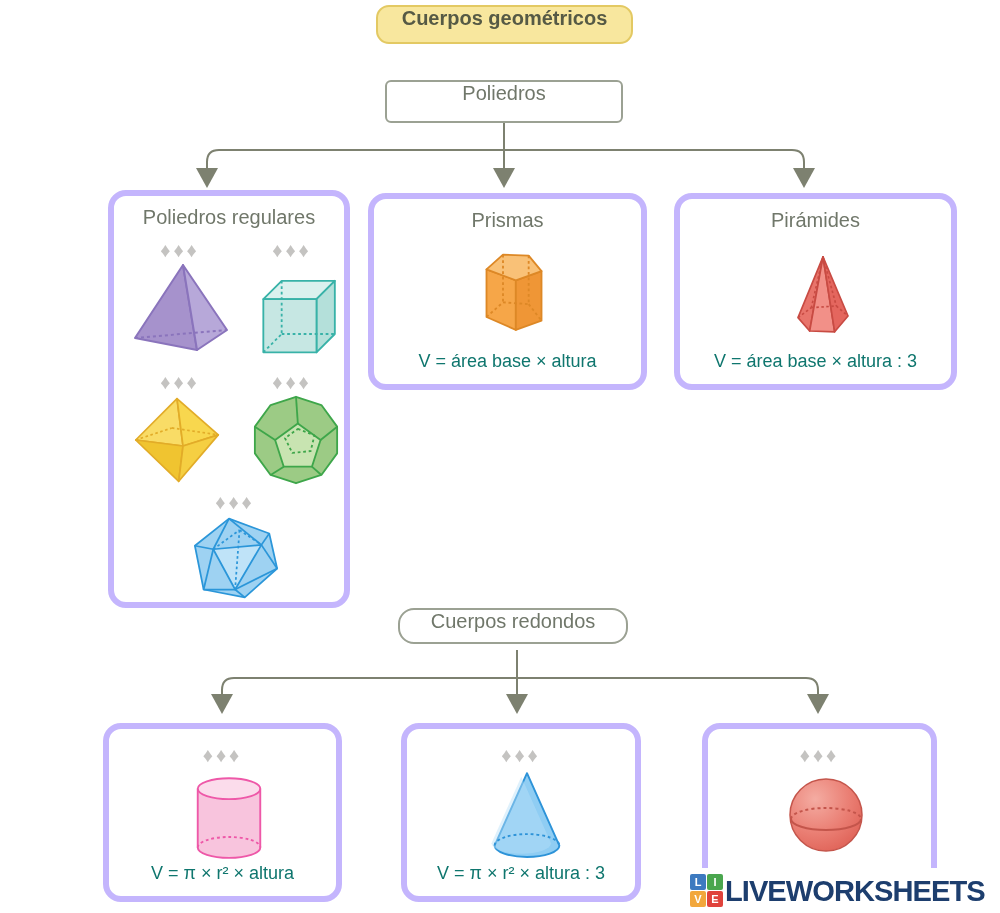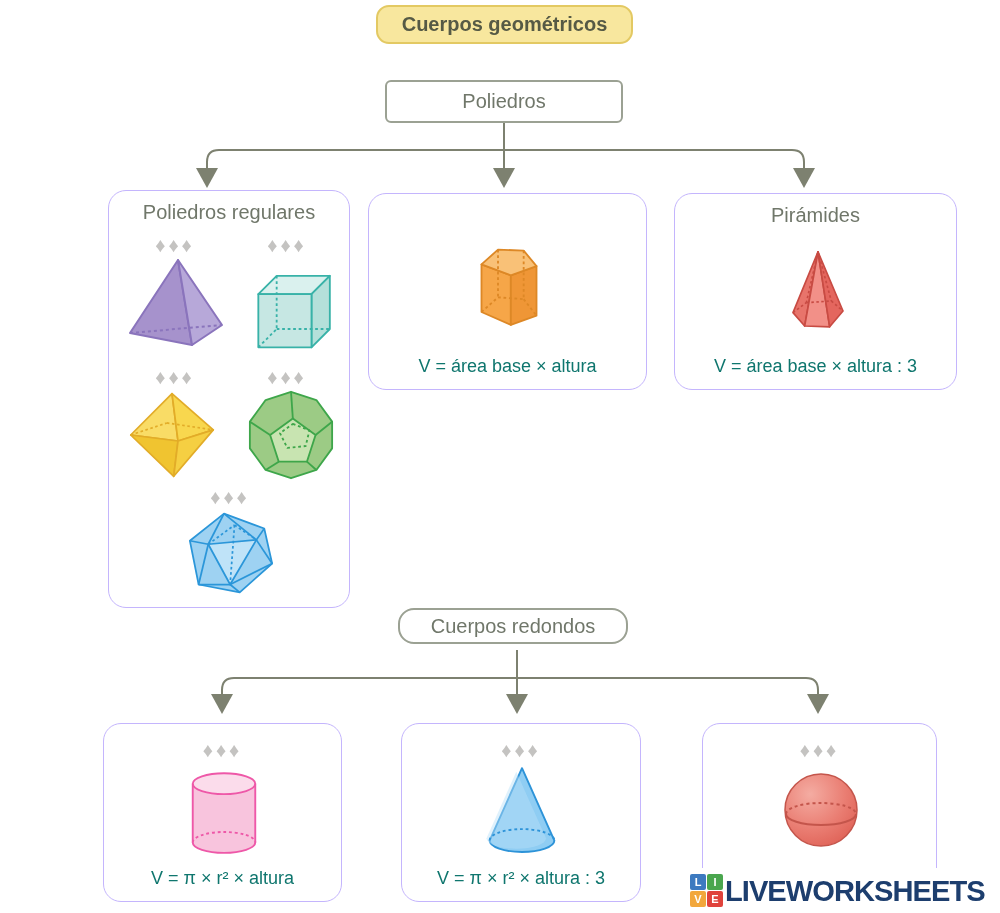--- a/index.html
+++ b/index.html
@@ -1,30 +1,30 @@
 <!DOCTYPE html>
 <html><head>
 <meta charset="utf-8">
 <style>
   html,body{margin:0;padding:0;background:#fff;}
   #canvas{
     position:relative;width:1000px;height:913px;background:#fff;
     font-family:"Liberation Sans","DejaVu Sans",sans-serif;overflow:hidden;
   }
   .node{
-    position:absolute;display:flex;align-items:center;justify-content:center;
+    position:absolute;display:flex;align-items:flex-start;justify-content:center;
     background:#fff;border:2px solid #9ba193;border-radius:16px;
     color:#70776a;font-size:20px;z-index:2;box-sizing:border-box;
   }
   #root-node{
     background:#f8e79e;border:2px solid #e3c963;border-radius:13px;
     color:#565a45;font-weight:bold;font-size:20px;
   }
   .card{
-    position:absolute;background:#fff;border:1px solid #c4b5fd;border-radius:18px;
+    position:absolute;background:#fff;border:6px solid #c4b5fd;border-radius:18px;
     z-index:2;box-sizing:border-box;
   }
   .card-title{
     position:absolute;left:0;right:0;top:10px;text-align:center;
     color:#70776a;font-size:20px;
   }
   .formula{
     position:absolute;left:0;right:0;bottom:12px;text-align:center;
     color:#0f766e;font-size:18px;white-space:nowrap;
   }
@@ -150,20 +150,21 @@
         <line x1="13" y1="84" x2="24" y2="38"></line>
         <line x1="3" y1="34" x2="24" y2="38"></line>
         <line x1="24" y1="38" x2="54" y2="16" class="dash"></line>
         <line x1="54" y1="16" x2="79" y2="33" class="dash"></line>
         <line x1="54" y1="16" x2="49" y2="84" class="dash"></line>
       </g>
     </svg>
   </div>
 
   <div class="card" style="left:368px;top:193px;width:279px;height:197px;">
+    <div class="card-title">Prismas</div>
     <svg class="shape-svg" style="left:107px;top:50px;" width="66" height="92" viewBox="0 0 72 100">
       <g stroke-width="2" stroke-linejoin="round" fill="#f6a648" stroke="#dd8826">
         <polygon points="6,22 6,74 38,88 38,34"></polygon>
         <polygon points="38,34 66,24 66,78 38,88" fill="#ef9636"></polygon>
         <polygon points="6,22 24,6 52,7 66,24 38,34" fill="#f9c177"></polygon>
         <line x1="24" y1="6" x2="24" y2="58" class="dash"></line>
         <line x1="52" y1="7" x2="52" y2="60" class="dash"></line>
         <line x1="6" y1="74" x2="24" y2="58" class="dash"></line>
         <line x1="24" y1="58" x2="52" y2="60" class="dash"></line>
         <line x1="52" y1="60" x2="66" y2="78" class="dash"></line>

